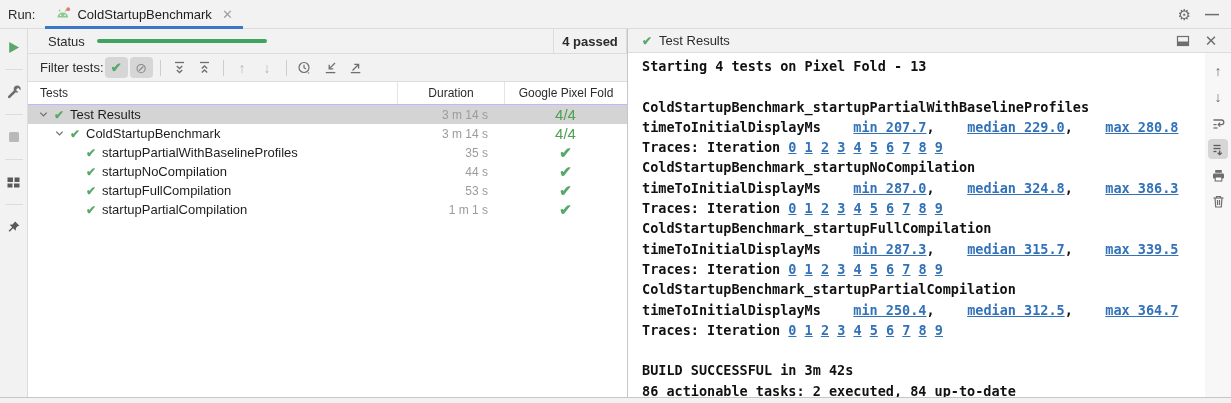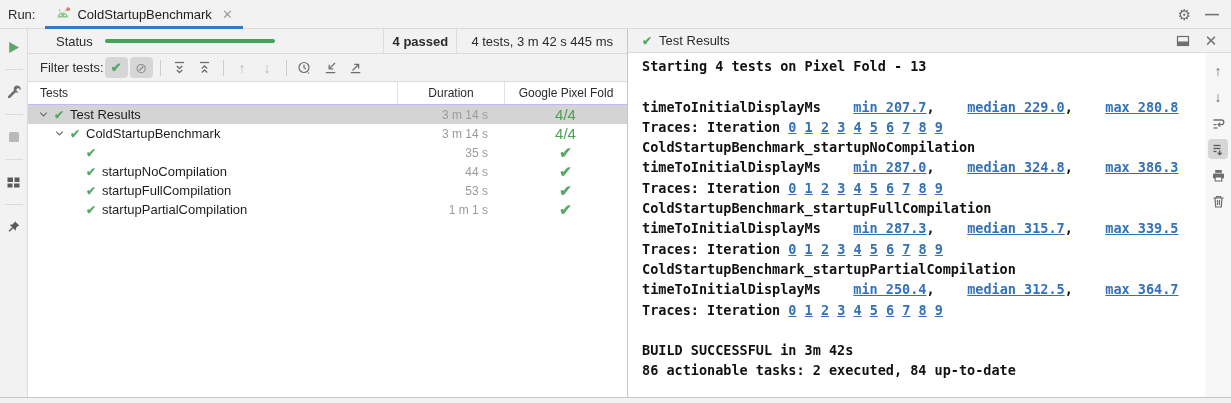--- a/index.html
+++ b/index.html
@@ -25,21 +25,21 @@
   
   .main { flex:1; display:flex; min-height:0; }
 
   .left-strip { width:28px; flex:0 0 28px; background:#F2F2F2; border-right:1px solid #DCDCDC; display:flex; flex-direction:column; align-items:center; padding-top:9px; }
   .strip-btn { width:18px; height:18px; display:flex; align-items:center; justify-content:center; }
   .strip-sep { width:18px; height:1px; background:#DCDCDC; margin:13px 0; }
 
   .left-panel { width:600px; flex:0 0 600px; background:#fff; border-right:1px solid #C6C6C6; display:flex; flex-direction:column; }
 
   .status-row { height:25px; flex:0 0 25px; background:#F2F2F2; border-bottom:1px solid #DCDCDC; display:flex; align-items:center; }
-  .status-label { margin-left:28px; color:#2b2b2b; }
+  .status-label { margin-left:20px; color:#2b2b2b; }
   .status-bar { width:170px; height:4px; border-radius:2px; margin-left:12px; }
   .status-flex { flex:1; }
   .row-vsep { width:1px; height:25px; background:#DCDCDC; }
   .status-passed { width:72px; text-align:center; color:#2b2b2b;font-weight:bold; }
   .status-summary { padding:0 14px; color:#2b2b2b; }
 
   .filter-row { height:28px; flex:0 0 28px; background:#F2F2F2; border-bottom:1px solid #DCDCDC; display:flex; align-items:center; padding-left:12px; }
   .filter-label { margin-right:0; color:#2b2b2b; }
   .tbtn { width:23px; height:21px; border-radius:4px; display:flex; align-items:center; justify-content:center; margin:0 1px; }
   .tbtn.toggled { background:#D6D6D6; }
@@ -157,21 +157,20 @@
 
     <div class="left-panel">
 
       <div class="status-row">
         <span class="status-label">Status</span>
         <div class="status-bar" style="background:#41A45E;"></div>
         <div class="status-flex"></div>
         <div class="row-vsep"></div>
         <span class="status-passed">4 passed</span>
         <div class="row-vsep"></div>
-        <span class="status-summary">4 tests, 3 m 42 s 445 ms</span>
       </div>
 
       <div class="filter-row">
         <span class="filter-label">Filter tests:</span>
         <div class="tbtn toggled">
             <span class="glyph-check">✔</span>
           </div>
         <div class="tbtn toggled">
             <span class="glyph-slash">⊘</span>
           </div>
@@ -251,20 +250,21 @@
                 <span class="nodeicon">✔</span>
                 <span class="rowtext">ColdStartupBenchmark</span>
               </div>
               <div class="cell-duration">3 m 14 s</div>
               <div class="cell-device"><span class="dev-count">4/4</span></div>
             </div>
             <div class="tree-row">
               <div class="cell-label" style="padding-left: 40px;">
                 <span class="chev"></span>
                 <span class="nodeicon">✔</span>
+                <span class="rowtext">startupPartialWithBaselineProfiles</span>
               </div>
               <div class="cell-duration">35 s</div>
               <div class="cell-device"><span class="dev-check">✔</span></div>
             </div>
             <div class="tree-row">
               <div class="cell-label" style="padding-left: 40px;">
                 <span class="chev"></span>
                 <span class="nodeicon">✔</span>
                 <span class="rowtext">startupNoCompilation</span>
               </div>
@@ -306,20 +306,21 @@
         </div>
         <div class="chdr-btn">
             <span class="chdr-close">✕</span>
           </div>
       </div>
 
       <div class="console-body">
         <div class="console-text" id="console-text">
             <div class="console-line"><span>Starting 4 tests on Pixel Fold - 13</span></div>
             <div class="console-line">&nbsp;</div>
+            <div class="console-line"><span>ColdStartupBenchmark_startupPartialWithBaselineProfiles</span></div>
             <div class="console-line"><span>timeToInitialDisplayMs    </span><span class="console-link">min 207.7</span><span>,    </span><span class="console-link">median 229.0</span><span>,    </span><span class="console-link">max 280.8</span></div>
             <div class="console-line"><span>Traces: Iteration </span><span class="console-link">0</span><span> </span><span class="console-link">1</span><span> </span><span class="console-link">2</span><span> </span><span class="console-link">3</span><span> </span><span class="console-link">4</span><span> </span><span class="console-link">5</span><span> </span><span class="console-link">6</span><span> </span><span class="console-link">7</span><span> </span><span class="console-link">8</span><span> </span><span class="console-link">9</span></div>
             <div class="console-line"><span>ColdStartupBenchmark_startupNoCompilation</span></div>
             <div class="console-line"><span>timeToInitialDisplayMs    </span><span class="console-link">min 287.0</span><span>,    </span><span class="console-link">median 324.8</span><span>,    </span><span class="console-link">max 386.3</span></div>
             <div class="console-line"><span>Traces: Iteration </span><span class="console-link">0</span><span> </span><span class="console-link">1</span><span> </span><span class="console-link">2</span><span> </span><span class="console-link">3</span><span> </span><span class="console-link">4</span><span> </span><span class="console-link">5</span><span> </span><span class="console-link">6</span><span> </span><span class="console-link">7</span><span> </span><span class="console-link">8</span><span> </span><span class="console-link">9</span></div>
             <div class="console-line"><span>ColdStartupBenchmark_startupFullCompilation</span></div>
             <div class="console-line"><span>timeToInitialDisplayMs    </span><span class="console-link">min 287.3</span><span>,    </span><span class="console-link">median 315.7</span><span>,    </span><span class="console-link">max 339.5</span></div>
             <div class="console-line"><span>Traces: Iteration </span><span class="console-link">0</span><span> </span><span class="console-link">1</span><span> </span><span class="console-link">2</span><span> </span><span class="console-link">3</span><span> </span><span class="console-link">4</span><span> </span><span class="console-link">5</span><span> </span><span class="console-link">6</span><span> </span><span class="console-link">7</span><span> </span><span class="console-link">8</span><span> </span><span class="console-link">9</span></div>
             <div class="console-line"><span>ColdStartupBenchmark_startupPartialCompilation</span></div>
             <div class="console-line"><span>timeToInitialDisplayMs    </span><span class="console-link">min 250.4</span><span>,    </span><span class="console-link">median 312.5</span><span>,    </span><span class="console-link">max 364.7</span></div>

